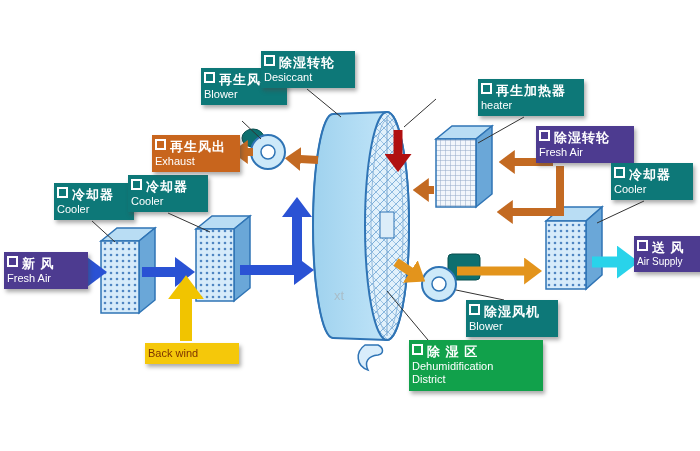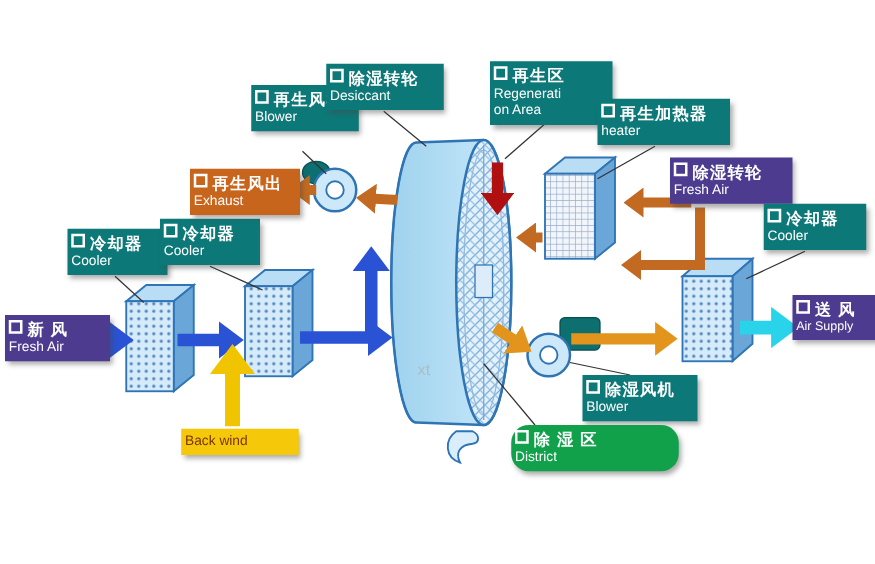--- a/index.html
+++ b/index.html
@@ -8,21 +8,21 @@
   #diagram-svg{position:absolute;left:0;top:0;}
 
   .label{position:absolute;text-align:left;color:#fff;padding:4px 3px;
          box-shadow:2px 3px 4px rgba(70,70,70,.45);}
   .label .zh{font-size:13px;font-weight:bold;letter-spacing:1px;line-height:1.25;white-space:nowrap;}
   .label .en{font-size:11px;font-weight:normal;line-height:1.2;white-space:nowrap;}
   .bg-purple{background:var(--purple_box);}
   .bg-teal{background:var(--teal_box);}
   .bg-orange{background:var(--orange_box);}
   .bg-yellow{background:var(--yellow_box);color:#7d3400;}
-  .bg-green{background:var(--green_box);border-radius:14px;}
+  .bg-green{background:var(--green_box);}
   .logo{display:inline-block;width:7px;height:7px;border:2px solid currentColor;
         margin-right:4px;vertical-align:1px;}
   .arr-blue{stroke:var(--blue_arrow);stroke-width:10;fill:none;}
   .arr-yellow{stroke:var(--yellow_arrow);stroke-width:12;fill:none;}
   .arr-orange{stroke:var(--orange_arrow);stroke-width:8;fill:none;}
   .arr-amber{stroke:var(--amber_arrow);stroke-width:9;fill:none;}
   .arr-cyan{stroke:var(--cyan_arrow);stroke-width:11;fill:none;}
   .arr-red{stroke:var(--red_arrow);stroke-width:9;fill:none;}
   .callout{stroke:#333;stroke-width:1;fill:none;}
   .shape-stroke{stroke:var(--shape_stroke);}
@@ -185,25 +185,20 @@
   <div class="label bg-orange" style="left:152px;top:135px;width:82px">
     <div class="zh"><span class="logo"></span><span>再生风出</span></div>
     <div class="en">Exhaust</div>
   </div>
 
   <div class="label bg-teal" style="left:261px;top:51px;width:88px">
     <div class="zh"><span class="logo"></span><span>除湿转轮</span></div>
     <div class="en">Desiccant</div>
   </div>
 
-  <div class="label bg-teal" style="left:392px;top:49px;width:92px">
-    <div class="zh"><span class="logo"></span><span>再生区</span></div>
-    <div class="en">Regenerati</div>
-    <div class="en">on Area</div>
-  </div>
 
   <div class="label bg-teal" style="left:478px;top:79px;width:100px">
     <div class="zh"><span class="logo"></span><span>再生加热器</span></div>
     <div class="en">heater</div>
   </div>
 
   <div class="label bg-purple" style="left:536px;top:126px;width:92px">
     <div class="zh"><span class="logo"></span><span>除湿转轮</span></div>
     <div class="en">Fresh Air</div>
   </div>
@@ -222,18 +217,19 @@
     <div class="zh"><span class="logo"></span><span>除湿风机</span></div>
     <div class="en">Blower</div>
   </div>
 
   <div class="label bg-yellow" style="left:145px;top:343px;width:88px">
     <div class="en">Back wind</div>
   </div>
 
   <div class="label bg-green" style="left:409px;top:340px;width:128px">
     <div class="zh"><span class="logo"></span><span>除 湿 区</span></div>
+    <div class="en">Dehumidification</div>
     <div class="en">District</div>
   </div>
 
   <div id="watermark">xt</div>
 
 </div>
 
 </body></html>

